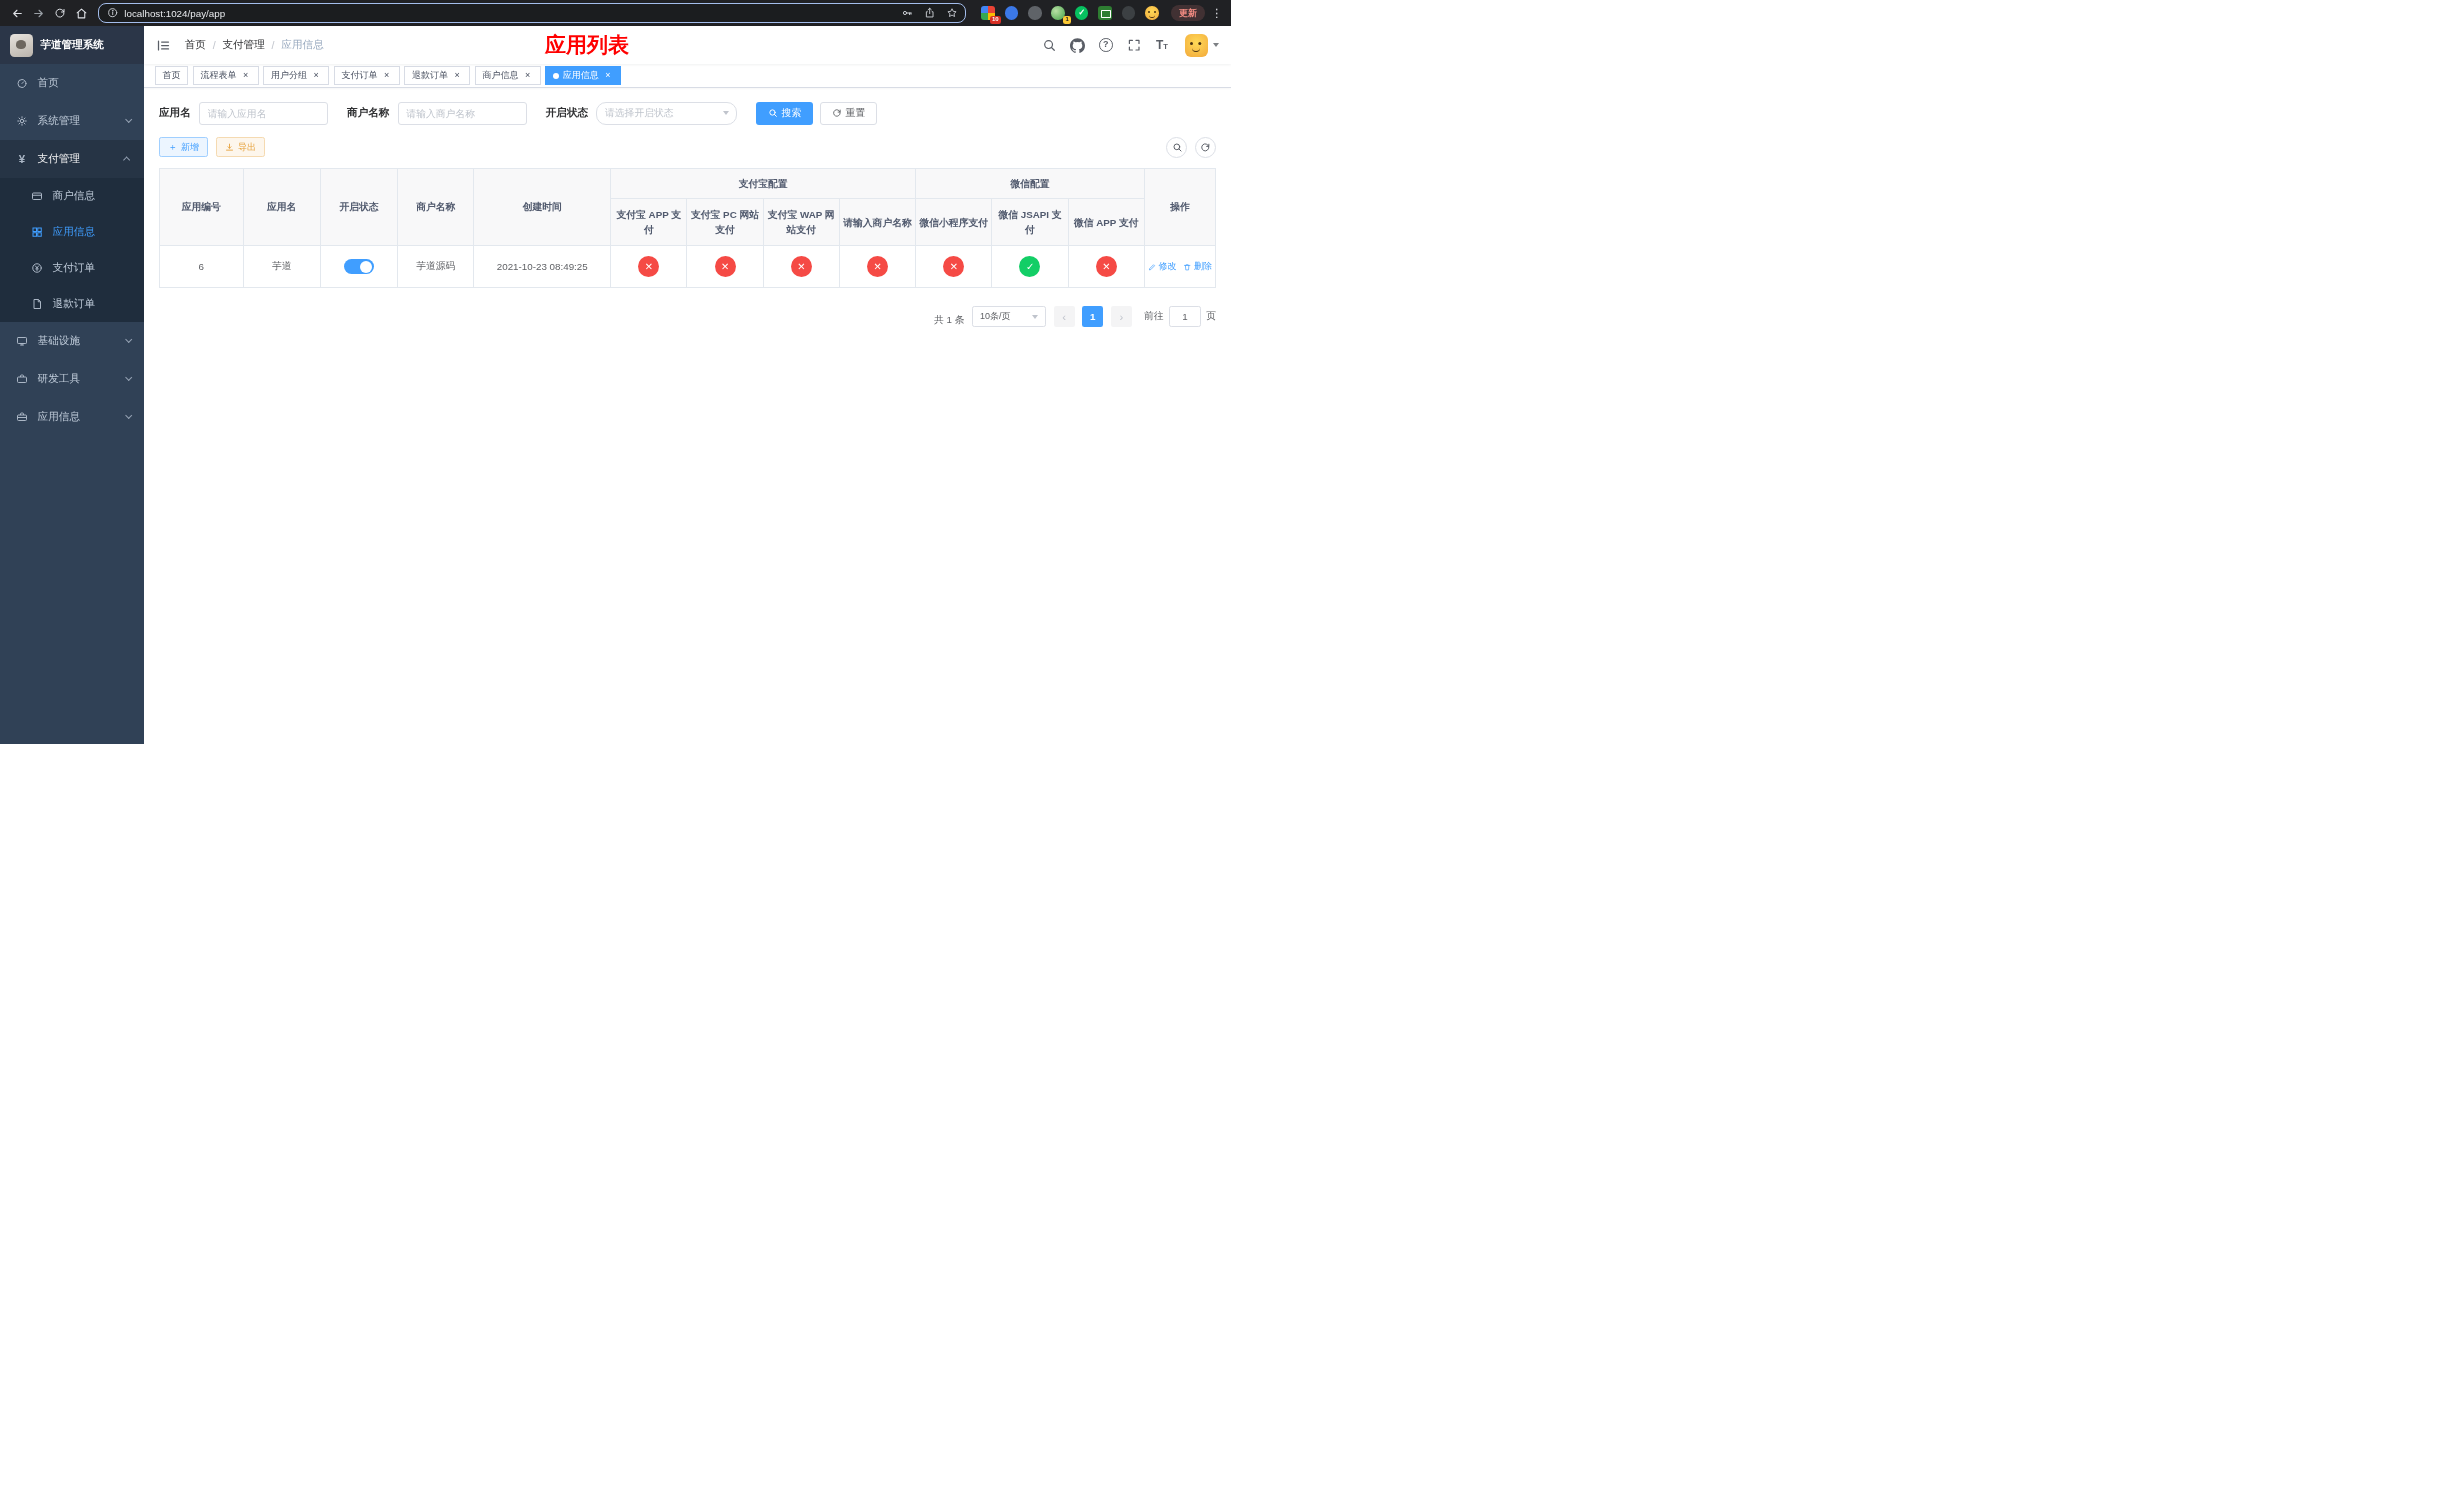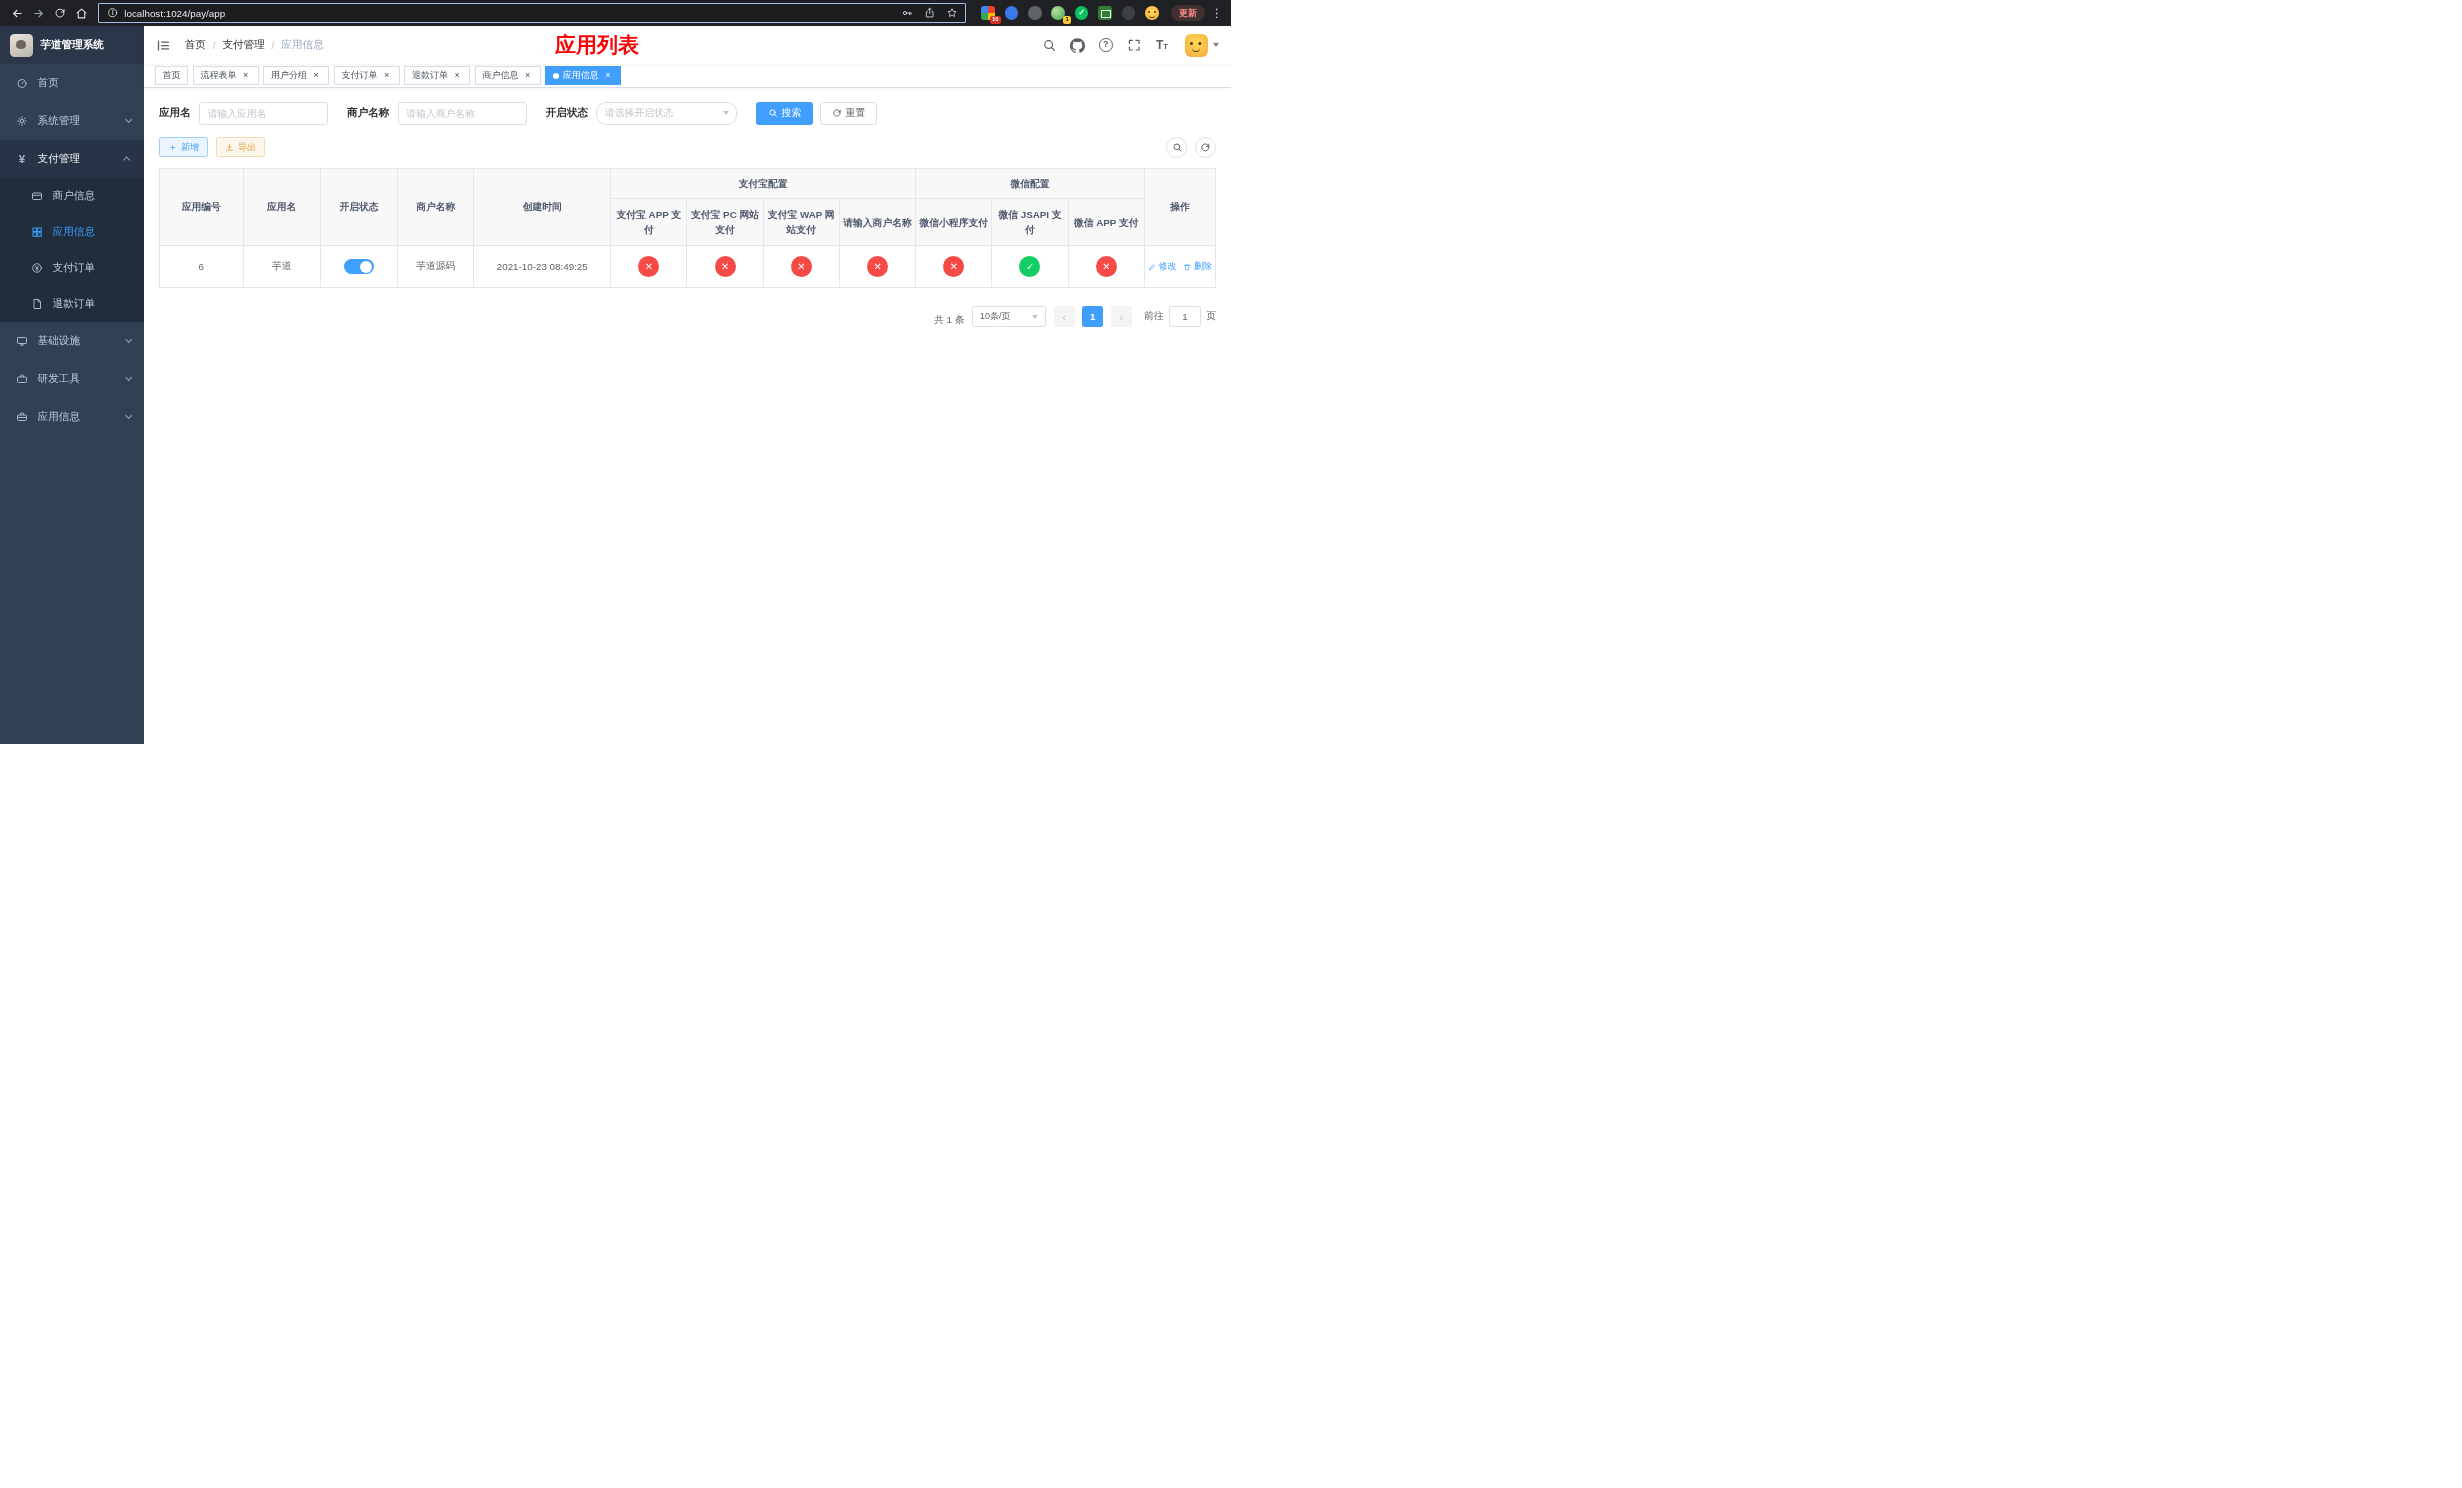--- a/index.html
+++ b/index.html
@@ -7,21 +7,21 @@
   }
   *{box-sizing:border-box;margin:0;padding:0}
   html,body{width:1231px;height:744px;overflow:hidden}
   body{font-family:"Liberation Sans","DejaVu Sans",sans-serif;background:#fff}
   svg{display:block}
 
   
   .browser{height:26px;background:#202124;display:flex;align-items:center;padding:0 7.6px;gap:1.5px}
   .nav-btn{width:19.7px;height:19.7px;border:none;background:none;color:#dee1e6;display:flex;align-items:center;justify-content:center;border-radius:50%;cursor:pointer;flex:0 0 auto}
   .nav-btn.dim{color:#9aa0a6}
-  .omnibox{flex:1;height:19.7px;margin:0 6px;background:#1b1d1f;border:1.5px solid #a3bdec;border-radius:1px;display:flex;align-items:center;padding:0 7.6px;gap:6px;min-width:0}
+  .omnibox{flex:1;height:19.7px;margin:0 6px;background:#1b1d1f;border:1.5px solid #a3bdec;border-radius:8px;display:flex;align-items:center;padding:0 7.6px;gap:6px;min-width:0}
   .omnibox .info{color:#c7cbd1}
   .omnibox .url{color:#e8eaed;font-size:9.8px;white-space:nowrap}
   .omni-icons{margin-left:auto;display:flex;align-items:center;gap:10.6px;color:#c7cbd1}
   .ext-area{display:flex;align-items:center;gap:9.8px;padding:0 7.6px}
   .ext{width:13.6px;height:13.6px;border-radius:50%;position:relative;flex:0 0 auto;border:none;cursor:pointer}
   .ext .badge{position:absolute;bottom:-3.8px;right:-6px;background:#d93025;color:#fff;font-size:6px;line-height:7.6px;padding:0 2.3px;border-radius:2.3px;font-weight:700}
   .ext .badge.yellow{background:#fcc934;color:#202124}
   .ext1{background:conic-gradient(#ea4335 0 25%,#fbbc04 0 50%,#34a853 0 75%,#4285f4 0);border-radius:3px}
   .ext2{background:#3b78e7}
   .ext3{background:#5f6368}
@@ -62,21 +62,21 @@
   
   .main{flex:1;display:flex;flex-direction:column;min-width:0;background:#fff}
 
   
   .topbar{height:38px;display:flex;align-items:center;padding:0 12px;position:relative;background:#fff;box-shadow:0 0.8px 3px rgba(0,21,41,.08);z-index:3}
   .hamburger{width:16.7px;height:16.7px;color:#5a5e66;background:none;border:none;cursor:pointer;flex:0 0 auto}
   .breadcrumb{margin-left:12px;font-size:10.6px;display:flex;align-items:center;gap:6.8px;white-space:nowrap}
   .crumb{color:#303133;cursor:pointer}
   .crumb.last{color:#97a8be;cursor:default}
   .crumb-sep{color:#c0c4cc}
-  .page-title{position:absolute;left:453px;transform:translateX(-50%);color:var(--title-red);font-size:21px;font-weight:700;white-space:nowrap}
+  .page-title{position:absolute;left:443px;transform:translateX(-50%);color:var(--title-red);font-size:21px;font-weight:700;white-space:nowrap}
   .top-icons{margin-left:auto;display:flex;align-items:center;gap:11.4px;color:#5a5e66}
   .tool-icon{width:16.7px;height:16.7px;display:flex;align-items:center;justify-content:center;background:none;border:none;color:#5a5e66;cursor:pointer;flex:0 0 auto}
   .qmark{width:13.6px;height:13.6px;border:1.4px solid #5a5e66;border-radius:50%;font-size:9px;font-weight:700;line-height:11.4px;text-align:center}
   .tsize{font-weight:700;font-size:12px;line-height:1}
   .tsize small{font-size:7.6px;font-weight:700}
   .avatar-wrap{display:flex;align-items:center;gap:5.3px;margin-left:3px;cursor:pointer}
   .avatar{width:23px;height:23px;border-radius:6px;position:relative;flex:0 0 auto}
   .avatar.face::before{top:8.3px;left:5.3px;width:3px;height:3px;box-shadow:8.3px 0 0 #4a3211}
   .avatar.face::after{top:13.6px;left:6.8px;width:8.3px;height:3.8px;border-bottom:1.5px solid #4a3211}
   .caret{width:0;height:0;border-left:3.8px solid transparent;border-right:3.8px solid transparent;border-top:4.5px solid #7d8084}

